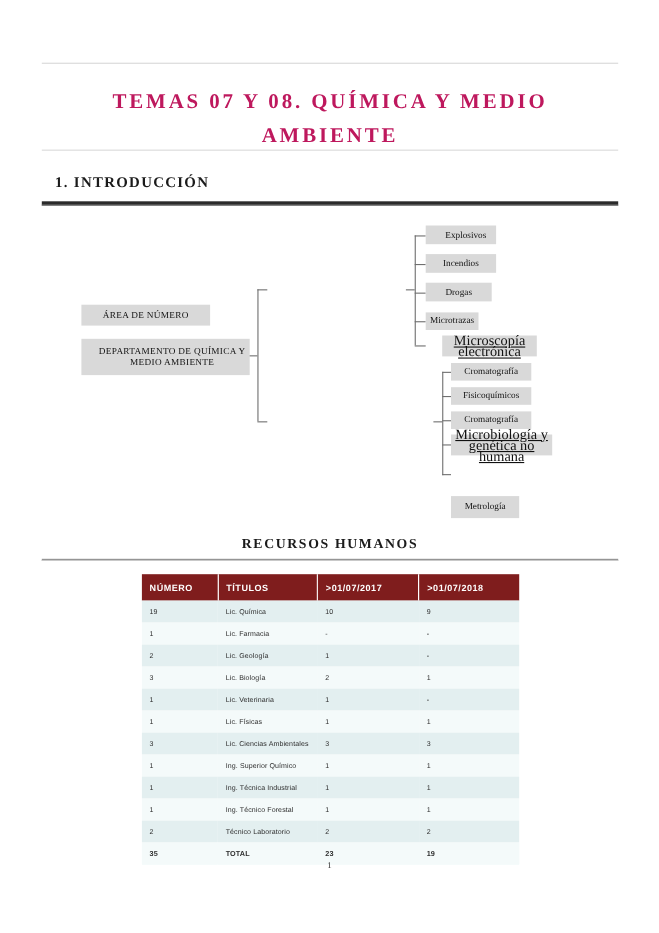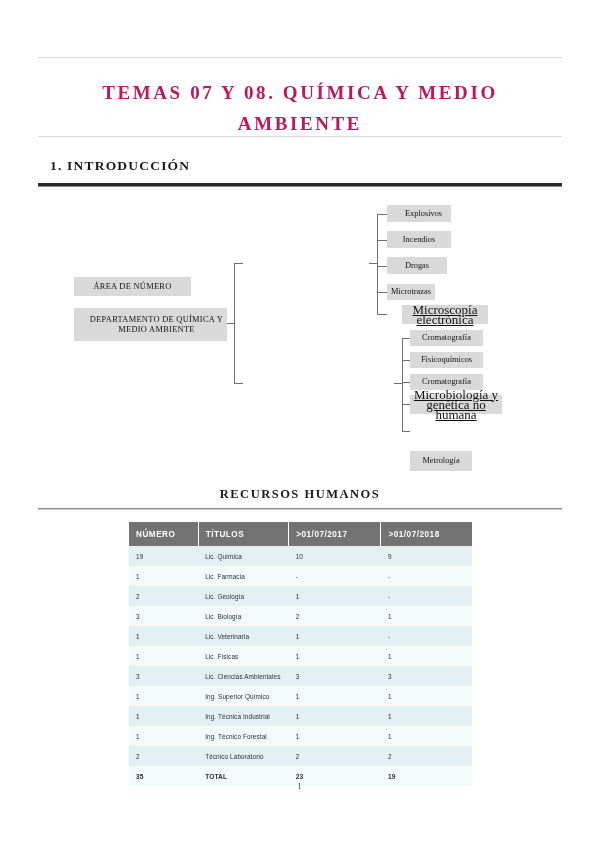--- a/index.html
+++ b/index.html
@@ -134,21 +134,21 @@
   
   .rh-table {
     position: absolute;
     left: 129px;
     top: 522px;
     width: 343px;
     border-collapse: collapse;
     font-family: "Liberation Sans", sans-serif;
   }
   .rh-table th {
-    background: #737373;
+    background: #7f1d1d;
     color: #ffffff;
     font-size: 8.2px;
     font-weight: bold;
     letter-spacing: 0.5px;
     text-align: left;
     padding: 6px 6px 6px 7px;
     border-right: 1px solid #ffffff;
     height: 12px;
   }
   .rh-table th:last-child { border-right: none; }

